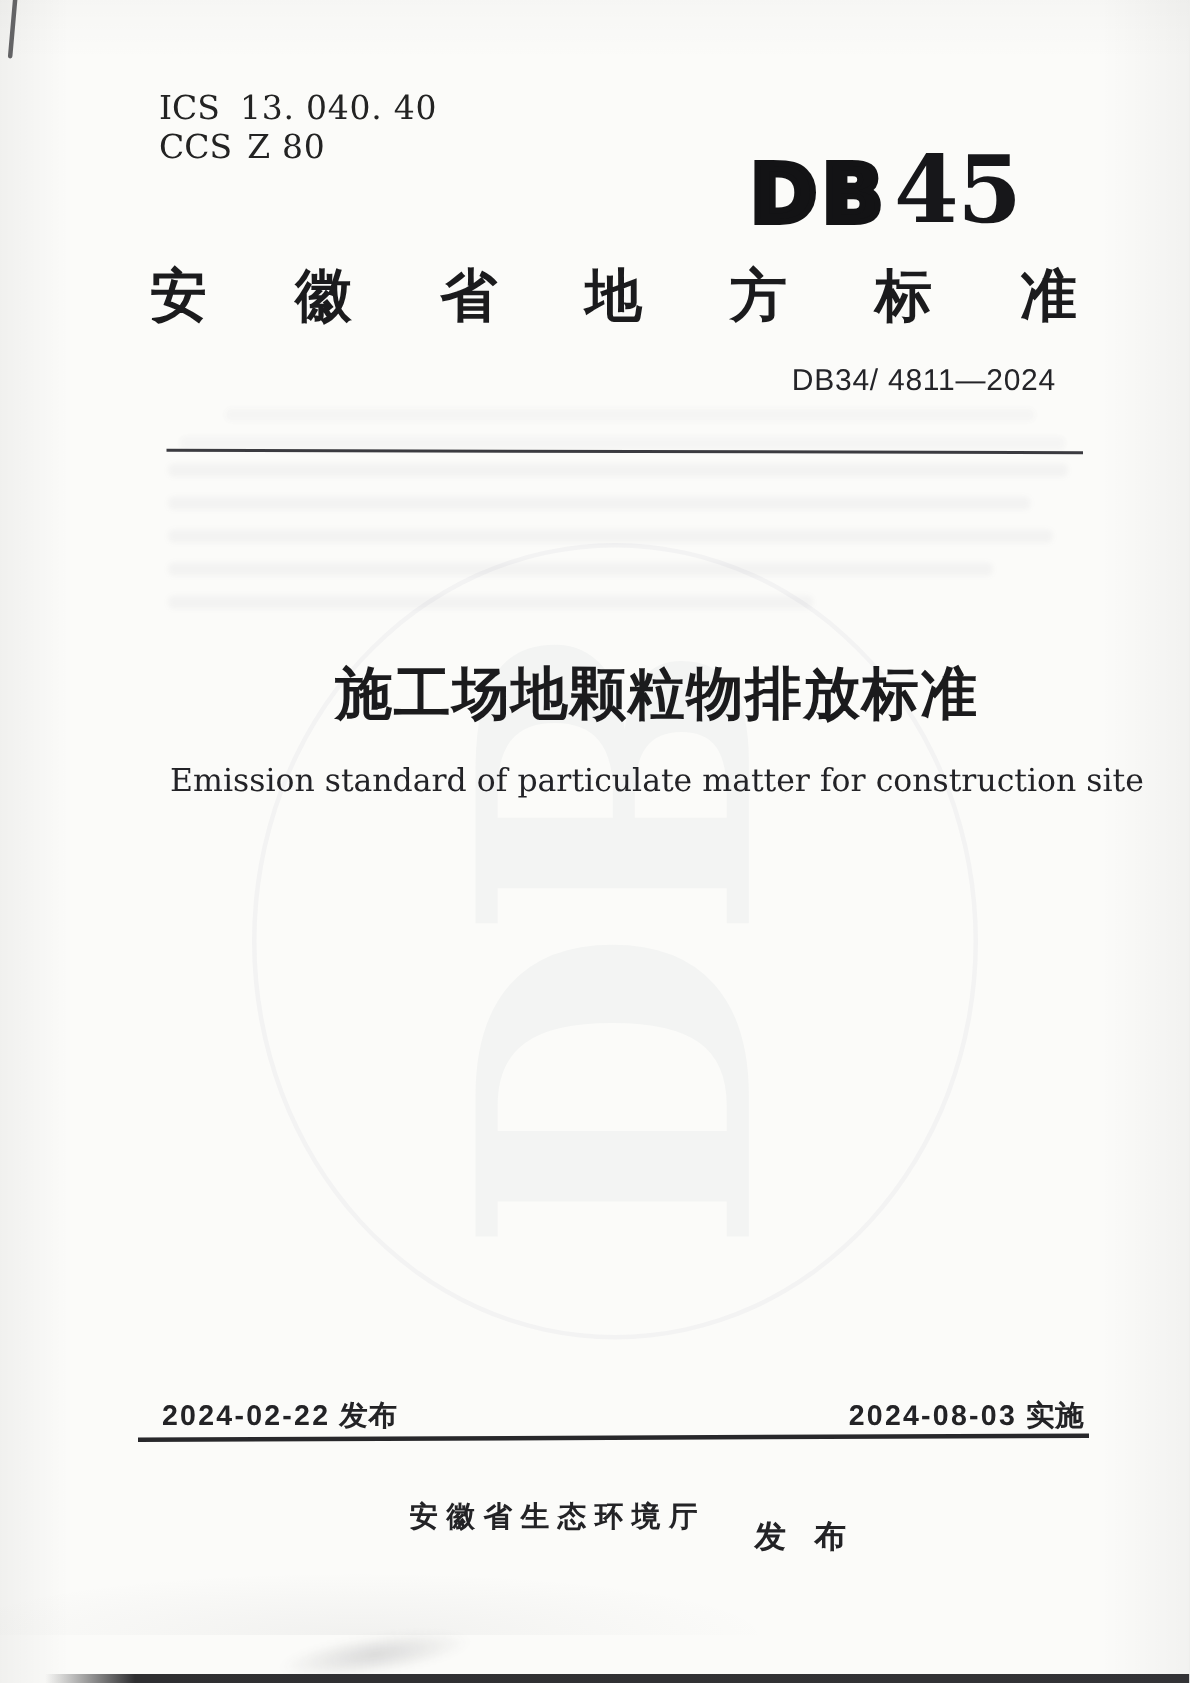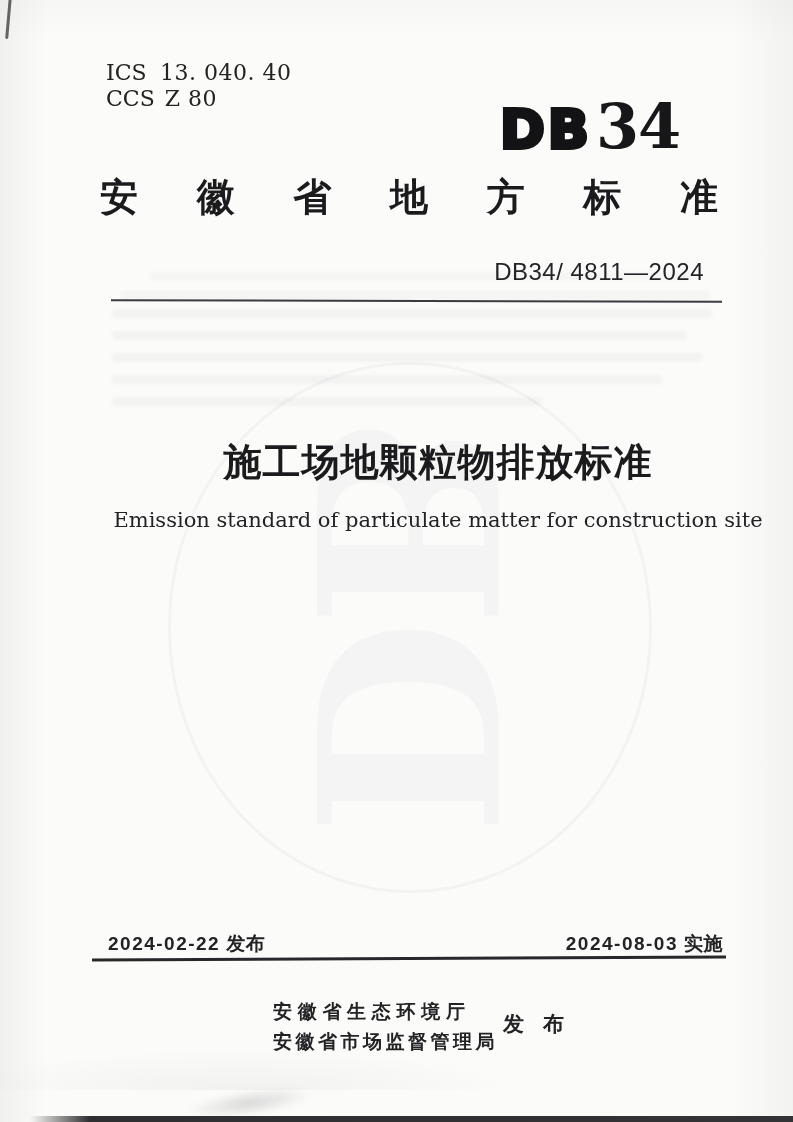--- a/index.html
+++ b/index.html
@@ -47,22 +47,22 @@
   .ics-block .lbl{display:inline-block;min-width:44px;}
   .ics-block .val{margin-left:10px;letter-spacing:.5px;}
   .logo{position:absolute;left:500px;top:96px;display:flex;align-items:baseline;}
   .logo-db{font-family:"DejaVu Sans",sans-serif;font-weight:900;font-size:54px;
     line-height:1;color:#131315;-webkit-text-stroke:4px #131315;letter-spacing:3px;}
   .logo-num{font-family:"DejaVu Serif",serif;font-weight:bold;font-size:62px;
     line-height:1;color:#17171a;letter-spacing:-1px;margin-left:4px;}
   .category{position:absolute;left:100px;top:172px;width:618px;
     display:flex;justify-content:space-between;
     font-size:38px;font-weight:700;color:#1b1b1d;}
-  .std-number{position:absolute;right:89px;top:258px;
-    font-size:24px;font-weight:500;letter-spacing:.5px;color:#242428;}
+  .std-number{position:absolute;right:89px;top:243px;
+    font-size:20px;font-weight:500;letter-spacing:.5px;color:#242428;}
   .rule-top{position:absolute;left:111px;top:300px;width:611px;height:2px;
     background:#3b3b40;transform:rotate(.15deg);}
   .title-zh{position:absolute;left:73px;top:437px;width:730px;
     text-align:center;font-size:38px;font-weight:700;letter-spacing:1px;color:#1b1b1d;}
   .title-en{position:absolute;left:73px;top:508px;width:730px;text-align:center;
     font-family:"DejaVu Serif",serif;font-size:21px;color:#232327;}
   .dates{position:absolute;left:108px;right:70px;top:931px;
     display:flex;justify-content:space-between;
     font-size:19px;font-weight:600;color:#232326;letter-spacing:.5px;}
   .dates .d{letter-spacing:1.5px;}
@@ -99,21 +99,21 @@
     <div>
       <span class="lbl">ICS</span><span class="val">13. 040. 40</span>
     </div>
     <div>
       <span class="lbl">CCS</span><span class="val">Z 80</span>
     </div>
   </div>
 
   <div class="logo">
     <span class="logo-db">DB</span>
-    <span class="logo-num">34</span>
+    <span class="logo-num">45</span>
   </div>
 
   <div class="category">
       <span>安</span>
       <span>徽</span>
       <span>省</span>
       <span>地</span>
       <span>方</span>
       <span>标</span>
       <span>准</span>
@@ -140,21 +140,20 @@
     <div class="pub1">
         <span>安</span>
         <span>徽</span>
         <span>省</span>
         <span>生</span>
         <span>态</span>
         <span>环</span>
         <span>境</span>
         <span>厅</span>
       </div>
-    <div class="pub2">安徽省市场监督管理局</div>
   </div>
   <div class="release">发布</div>
 
   <div class="edge-topleft"></div>
   <div class="smudge"></div>
   <div class="edge-bottom"></div>
 
 </div>
 
 </body></html>

